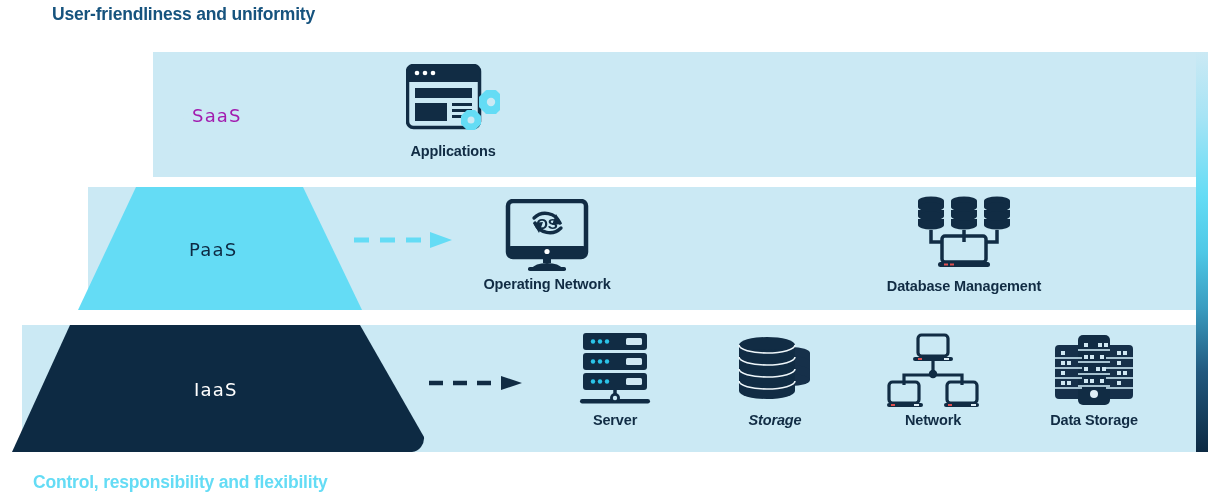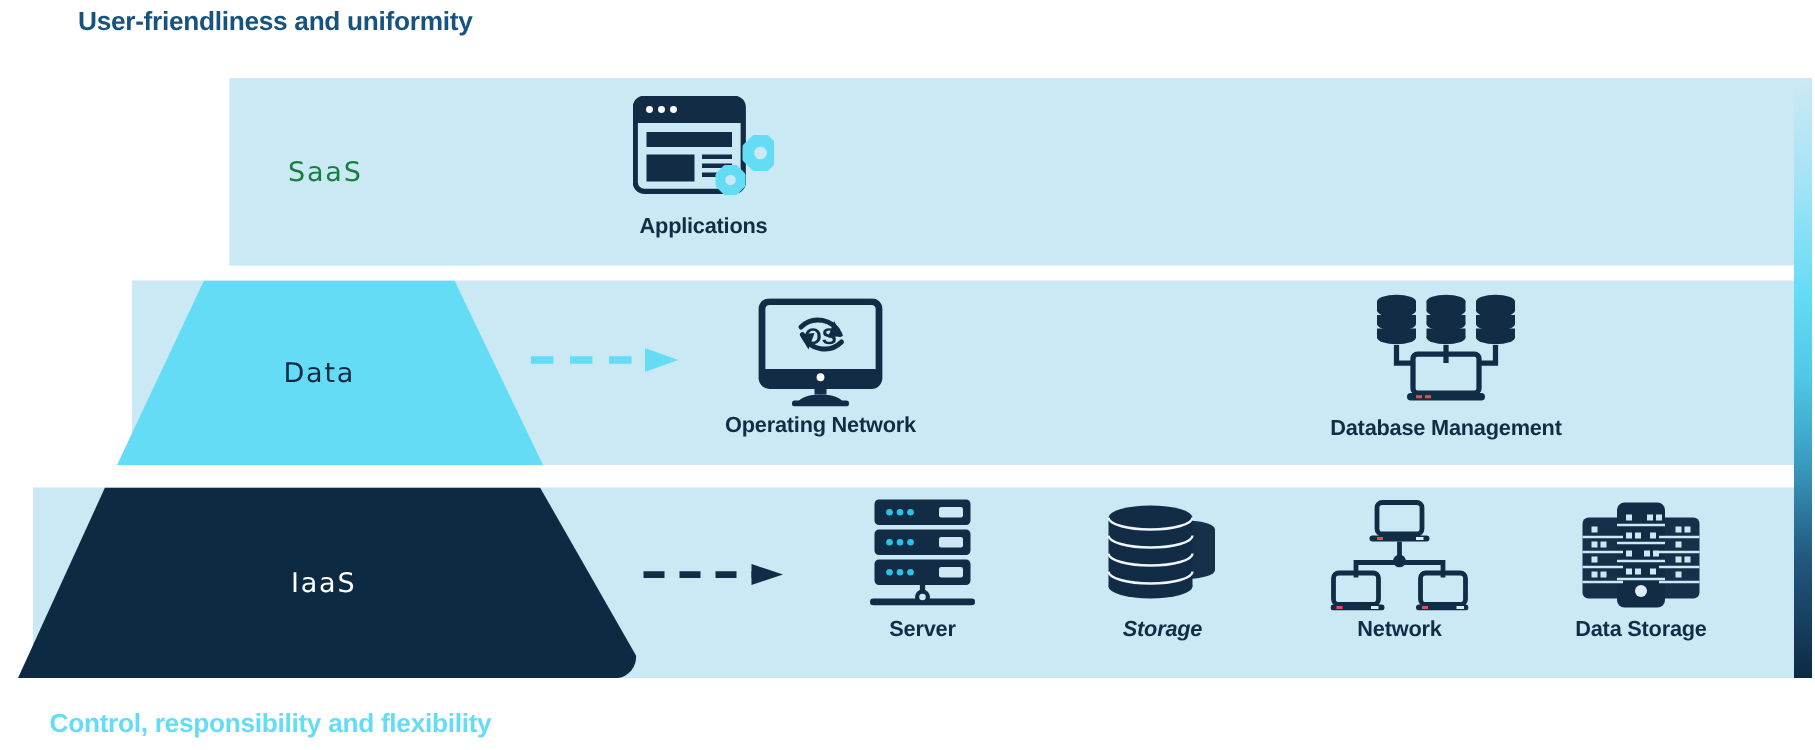--- a/index.html
+++ b/index.html
@@ -65,21 +65,21 @@
 
   .band-label {
     position: absolute;
     top: 50%;
     transform: translateY(-50%);
     font-size: 18px;
     letter-spacing: 1.2px;
     font-family: "DejaVu Sans", sans-serif;
     white-space: nowrap;
   }
-  #label-saas { left: 192px; color: #15803d; }
+  #label-saas { left: 192px; color: #a21caf; }
   #label-paas { left: 189px; color: #0d2a43; }
   #label-iaas { left: 194px; color: #ffffff; text-align: center; }
 
   
   .edge-bar {
     position: absolute;
     left: 1196px;
     top: 52px;
     width: 12px;
     height: 400px;
@@ -125,21 +125,21 @@
 <div class="band" id="band-saas">
 
   <div class="band-bg" id="bg-saas"></div>
 
   <svg class="band-shape" width="320" height="125" viewBox="0 0 320 125">
     <path d="M 218 0 L 320 0 L 320 125 L 153 125 Z" fill="#cbe9f4"></path>
   </svg>
 
   <div class="band-label" id="label-saas">SaaS</div>
 
-  <div class="cell" style="left: 404px; top: 12px; width: 130px;">
+  <div class="cell" style="left: 388px; top: 12px; width: 130px;">
     <svg class="glyph" width="94" height="74" viewBox="0 0 94 74">
 
       <rect x="1.5" y="1.5" width="72" height="62" rx="6" ry="6" fill="none" stroke="#112c44" stroke-width="3.5"></rect>
 
       <path d="M 1.5 7 a 6 6 0 0 1 6 -5.5 L 67.5 1.5 a 6 6 0 0 1 6 5.5 L 73.5 17 L 1.5 17 Z" fill="#112c44"></path>
       <rect x="1.5" y="14" width="72" height="4" fill="#112c44"></rect>
       <circle cx="11" cy="9" r="2.3" fill="#ffffff"></circle>
       <circle cx="19" cy="9" r="2.3" fill="#ffffff"></circle>
       <circle cx="27" cy="9" r="2.3" fill="#ffffff"></circle>
 
@@ -180,21 +180,21 @@
 </div>
 
 <div class="band" id="band-paas">
 
   <div class="band-bg" id="bg-paas"></div>
 
   <svg class="band-shape" width="380" height="123" viewBox="0 0 380 123">
     <path d="M 136 0 L 303 0 L 362 123 L 78 123 Z" fill="#64dcf5"></path>
   </svg>
 
-  <div class="band-label" id="label-paas">Data</div>
+  <div class="band-label" id="label-paas">PaaS</div>
 
   <svg class="arrow" style="left:352px; top:42px;" width="105" height="22" viewBox="0 0 105 22">
     <line x1="2" y1="11" x2="82" y2="11" stroke="#64dcf5" stroke-width="5" stroke-dasharray="15 11" stroke-linecap="butt"></line>
     <path d="M 78 3 L 100 11 L 78 19 Z" fill="#64dcf5"></path>
   </svg>
 
   <div class="cell" style="left: 481px; top: 12px; width: 132px;">
     <svg class="glyph" width="86" height="72" viewBox="0 0 86 72">
       <rect x="4" y="2" width="78" height="56" rx="5" ry="5" fill="none" stroke="#112c44" stroke-width="4.5"></rect>
       <rect x="4" y="47" width="78" height="11" rx="3" fill="#112c44"></rect>

